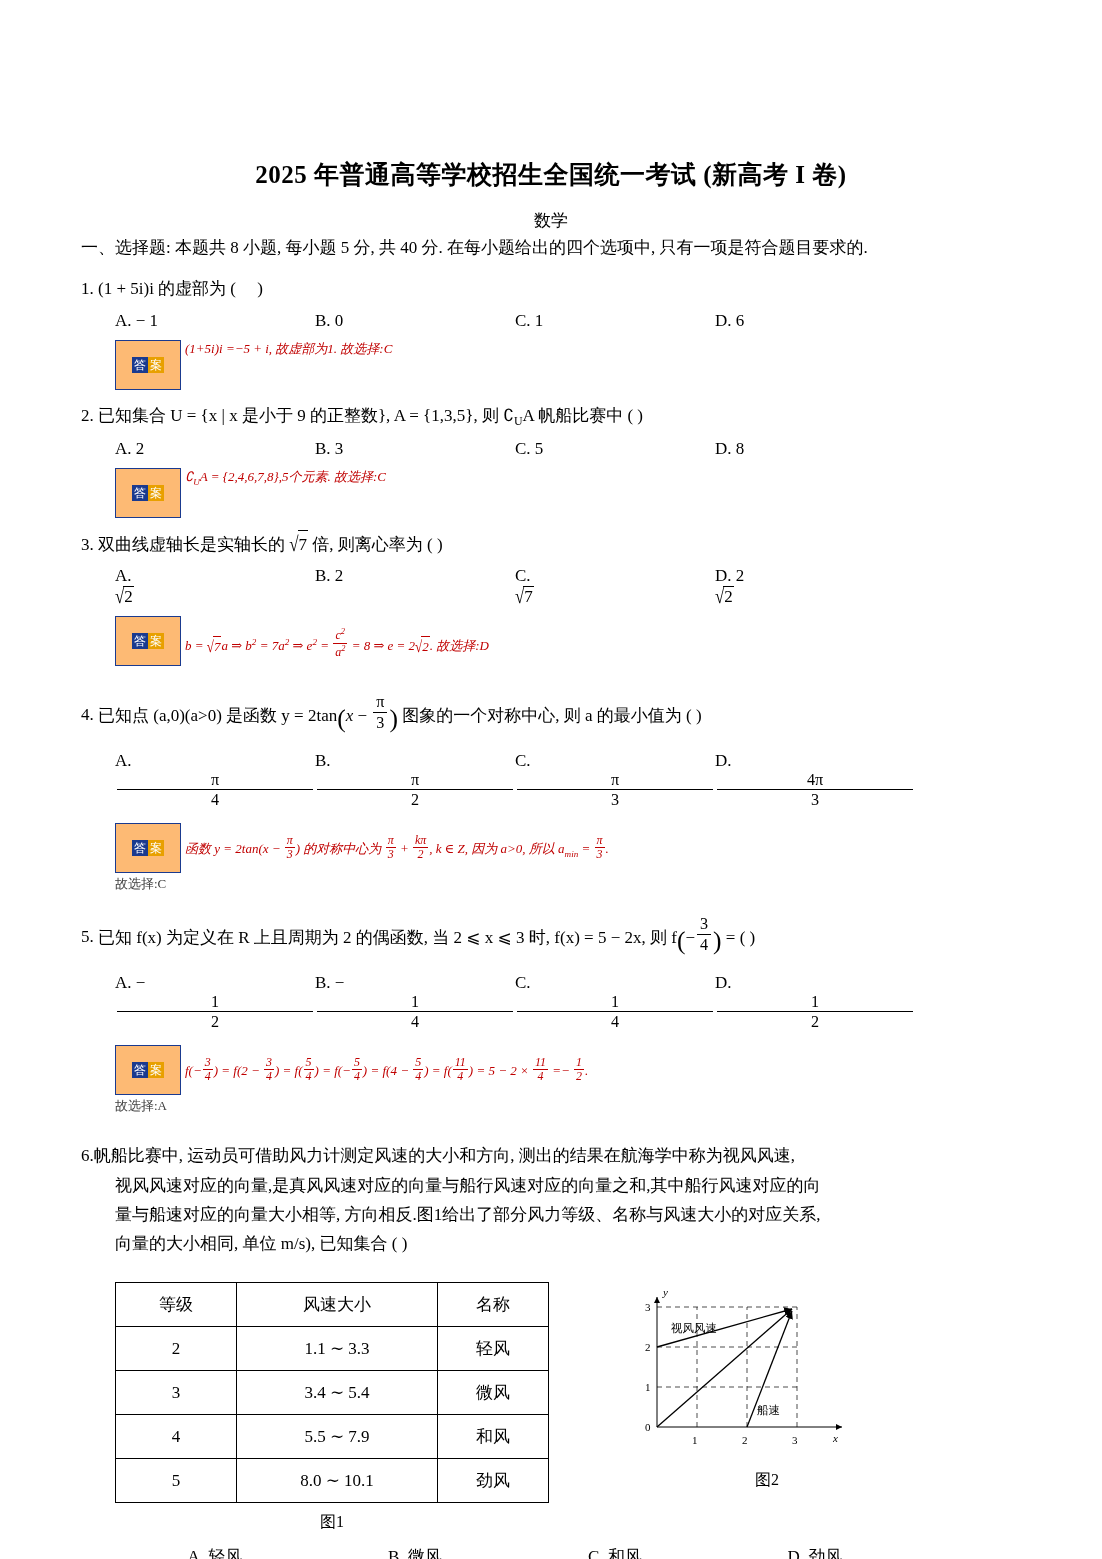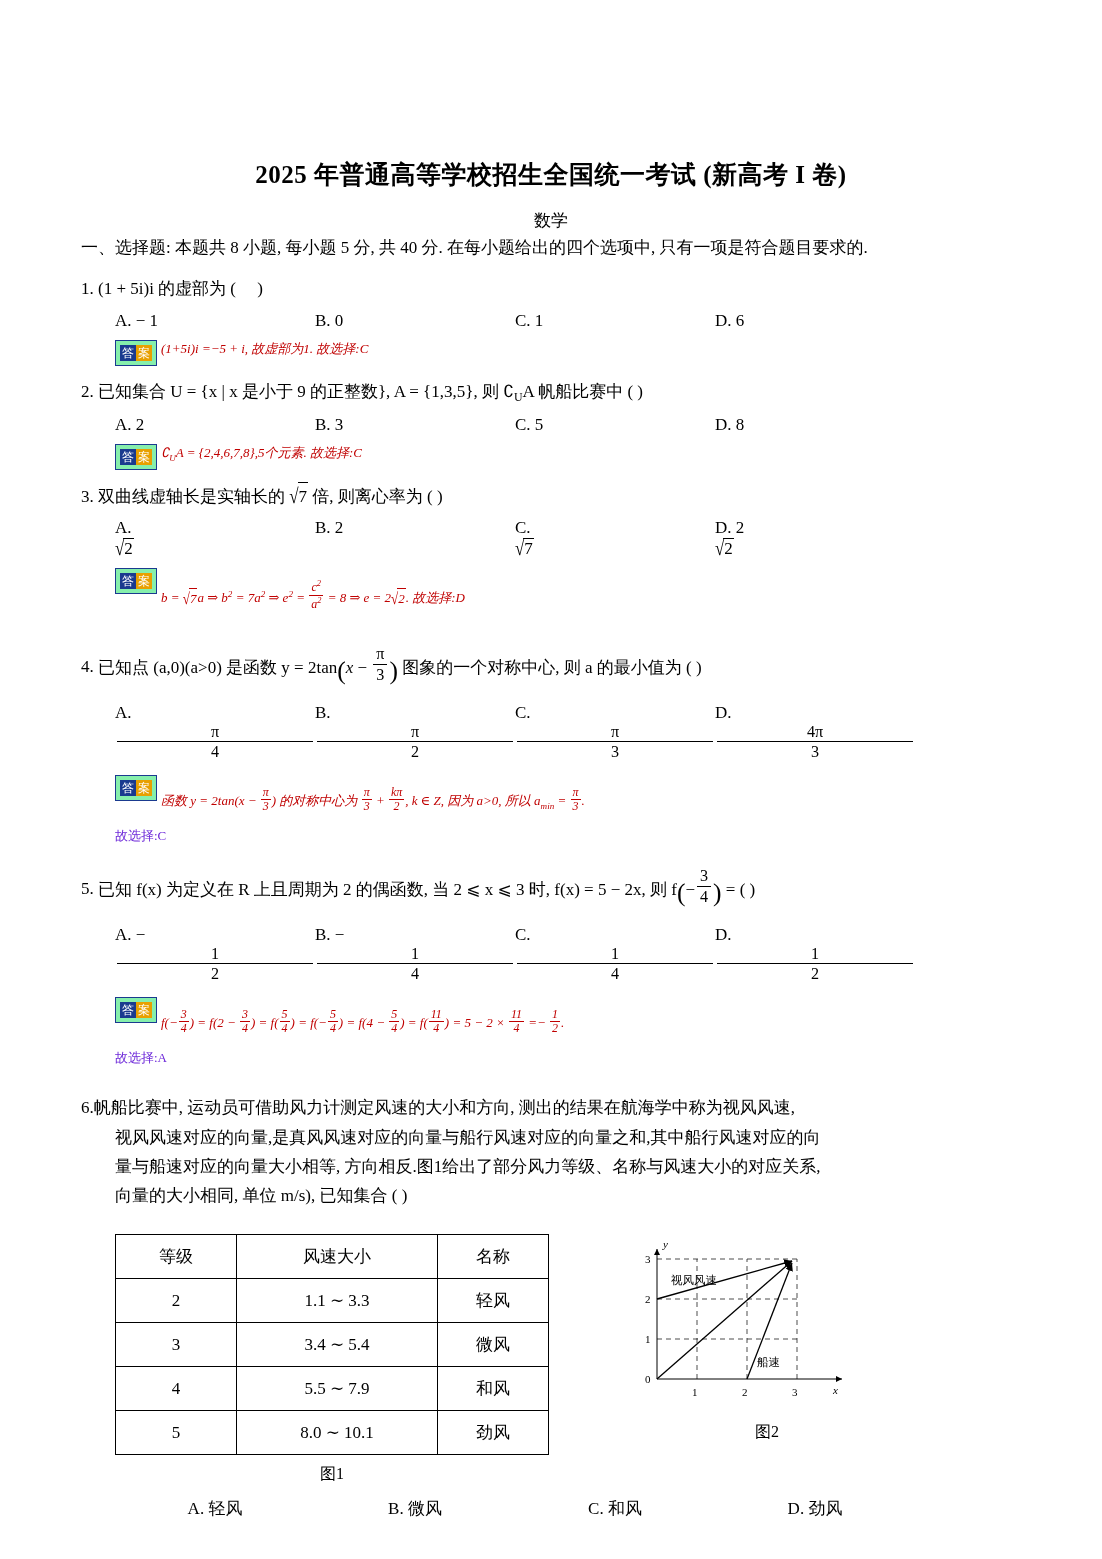--- a/index.html
+++ b/index.html
@@ -16,24 +16,24 @@
   .content{margin:0 auto;width:940px;}
   .sec-head{font-size:17px;line-height:1.65;margin-top:2px;text-indent:0;}
   .q{font-size:17px;line-height:1.7;margin-top:13px;}
   .opts{display:flex;margin-top:7px;padding-left:34px;font-size:17px;}
   .opts span{display:block;}
   .o1{width:200px;}
   .o2{width:200px;}
   .o3{width:200px;}
   .o4{width:200px;}
   .ans{margin-top:8px;padding-left:34px;display:flex;align-items:flex-start;color:#c00000;font-size:13px;line-height:1.5;}
-  .ans-line2{padding-left:34px;color:#6d28d9;font-size:13px;margin-top:2px;}
+  .ans-line2{padding-left:34px;color:#404040;font-size:13px;margin-top:2px;}
   .badge{
-    display:inline-block;border:1px solid #1a3a8f;background:#86efac;margin-right:4px;
-    padding:4px;white-space:nowrap;line-height:1;flex:0 0 auto;position:relative;top:1px;
+    display:inline-block;border:1px solid #1a3a8f;background:#fdba74;margin-right:4px;
+    padding:16px;white-space:nowrap;line-height:1;flex:0 0 auto;position:relative;top:1px;
   }
   .badge i{
     font-style:normal;display:inline-block;font-size:12px;padding:2px 2px 2px 2px;
     color:#fff;background:#1a3a8f;font-family:"Liberation Sans",sans-serif;
   }
   .badge b{
     font-weight:normal;display:inline-block;font-size:12px;padding:2px 2px 2px 2px;
     color:#fff;background:#e8a000;font-family:"Liberation Sans",sans-serif;
   }
   .ans-text{font-style:italic;}

